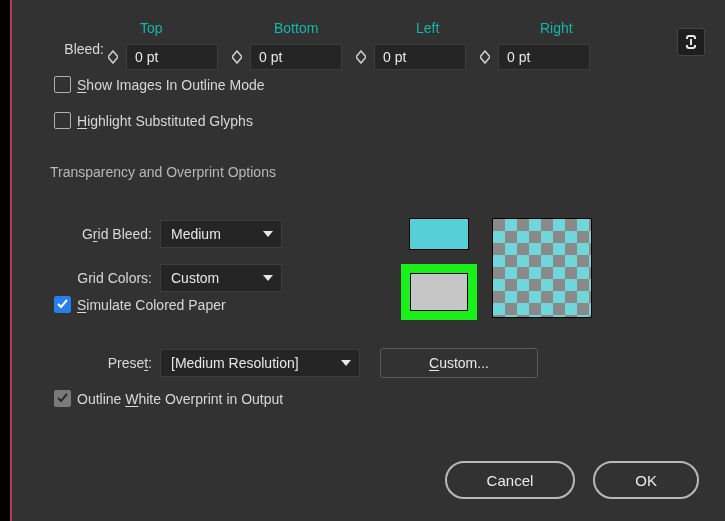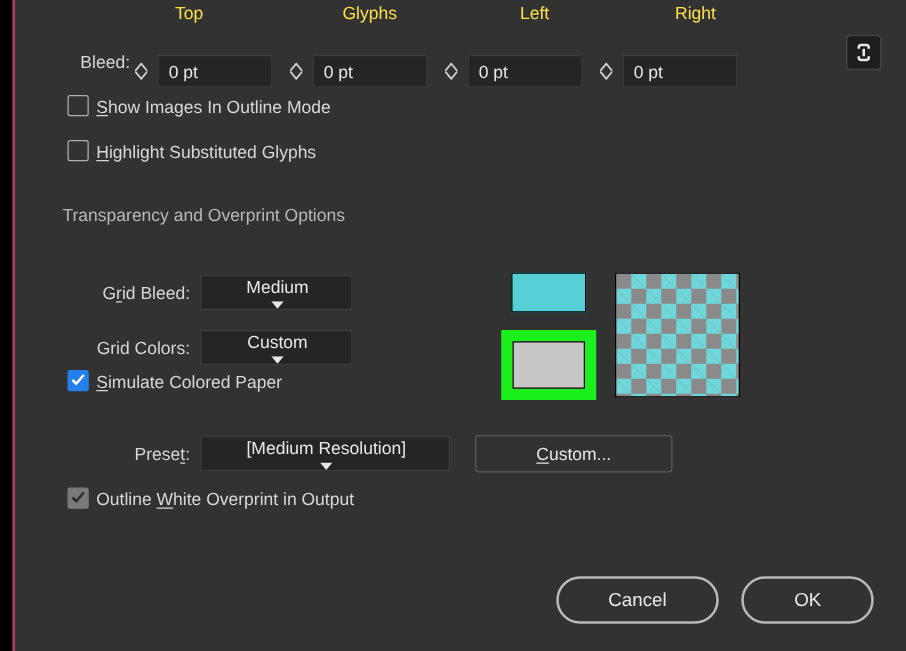--- a/index.html
+++ b/index.html
@@ -48,22 +48,23 @@
     display: flex;
     align-items: center;
   }
   .bleed-label {
     width: 64px;
     text-align: right;
     padding-right: 4px;
   }
   .field-head {
     font-size: 14px;
-    color: #fde047;
-    position: absolute;
+    color: #14b8a6;
+    position: absolute;
+    margin-top: 18px;
   }
   .num-field {
     display: flex;
     align-items: center;
     margin-right: 14px;
     margin-top: 16px;
   }
   .stepper {
     width: 16px;
     height: 26px;
@@ -149,21 +150,20 @@
   .dropdown {
     height: 28px;
     background: #252525;
     border: 1px solid #3d3d3d;
     display: flex;
     align-items: center;
     justify-content: space-between;
     padding: 0 8px 0 10px;
     box-sizing: border-box;
     color: #e8e8e8;
-    flex-direction: column;
   }
 
   
   .swatch {
     position: absolute;
     box-sizing: border-box;
   }
   .sw-top {
     left: 369px; top: 218px; width: 60px; height: 32px;
     background: #56cfd6;
@@ -216,21 +216,21 @@
   }
 </style>
 </head>
 <body>
 
 <div class="panel">
   <div class="inner">
 
     <div class="bleed-headers">
       <span class="field-head" style="left:100px">Top</span>
-      <span class="field-head" style="left:234px">Glyphs</span>
+      <span class="field-head" style="left:234px">Bottom</span>
       <span class="field-head" style="left:376px">Left</span>
       <span class="field-head" style="left:500px">Right</span>
     </div>
 
     <div class="bleed-row">
       <span class="bleed-label">Bleed:</span>
 
       <div class="num-field">
         <div class="stepper">
           <svg width="10" height="7">

